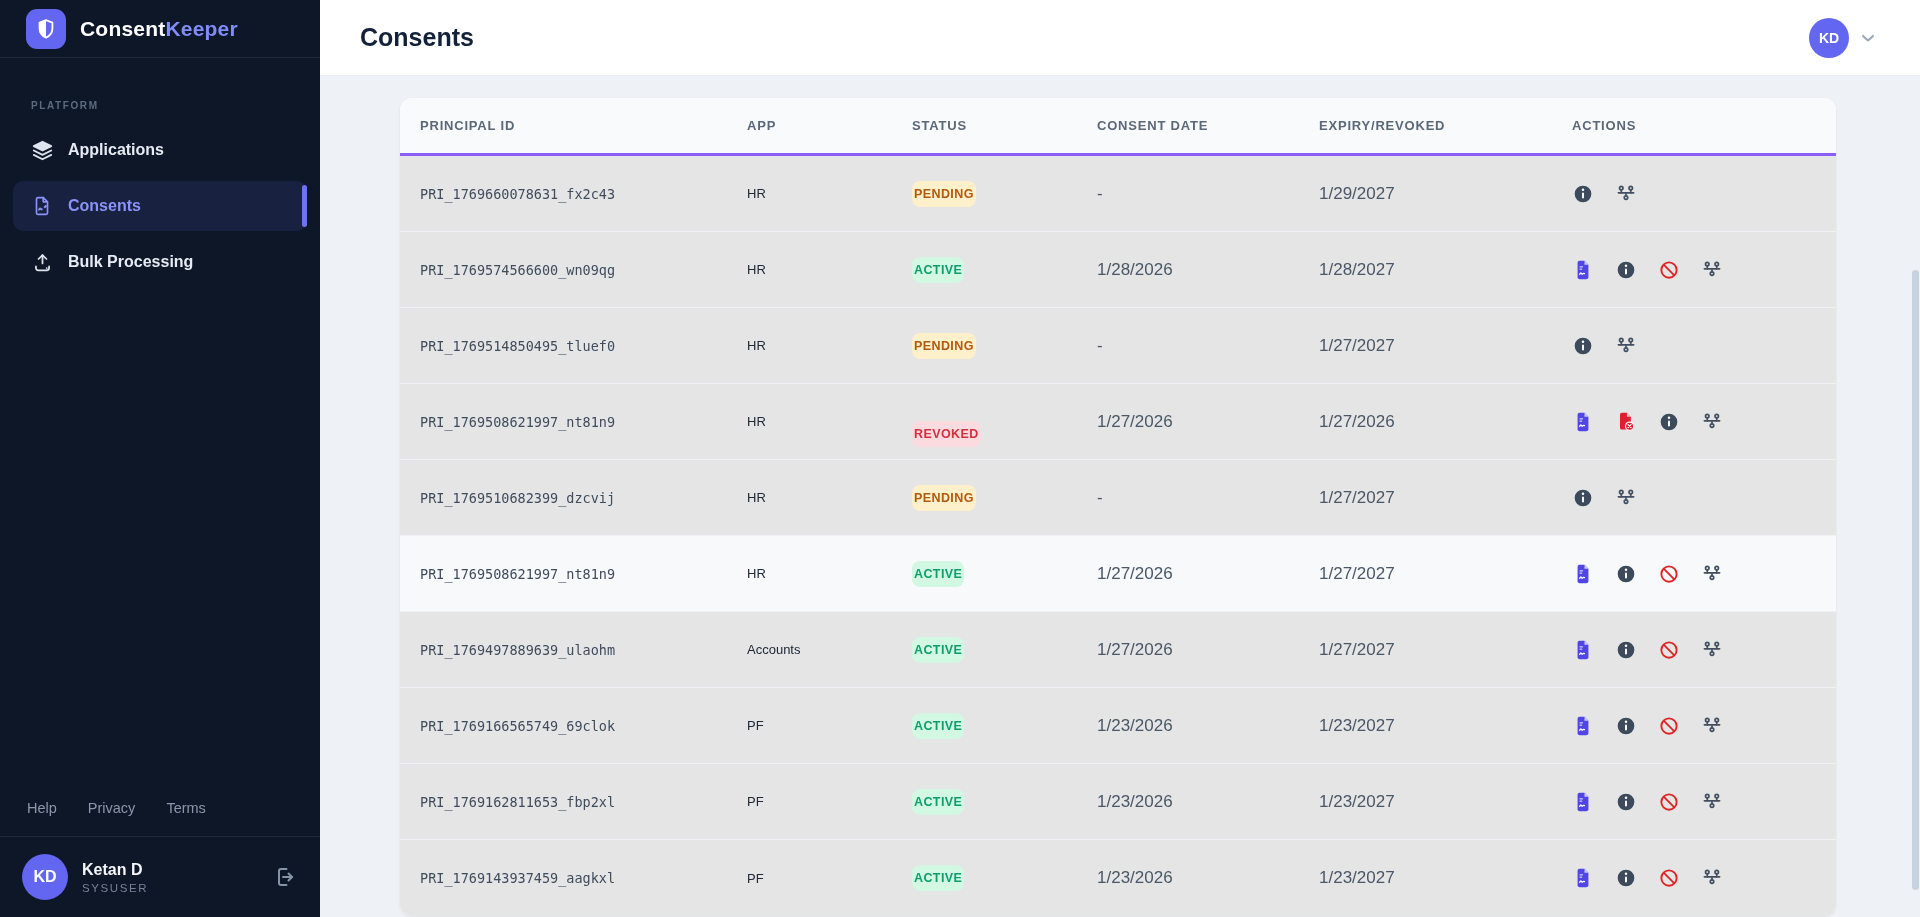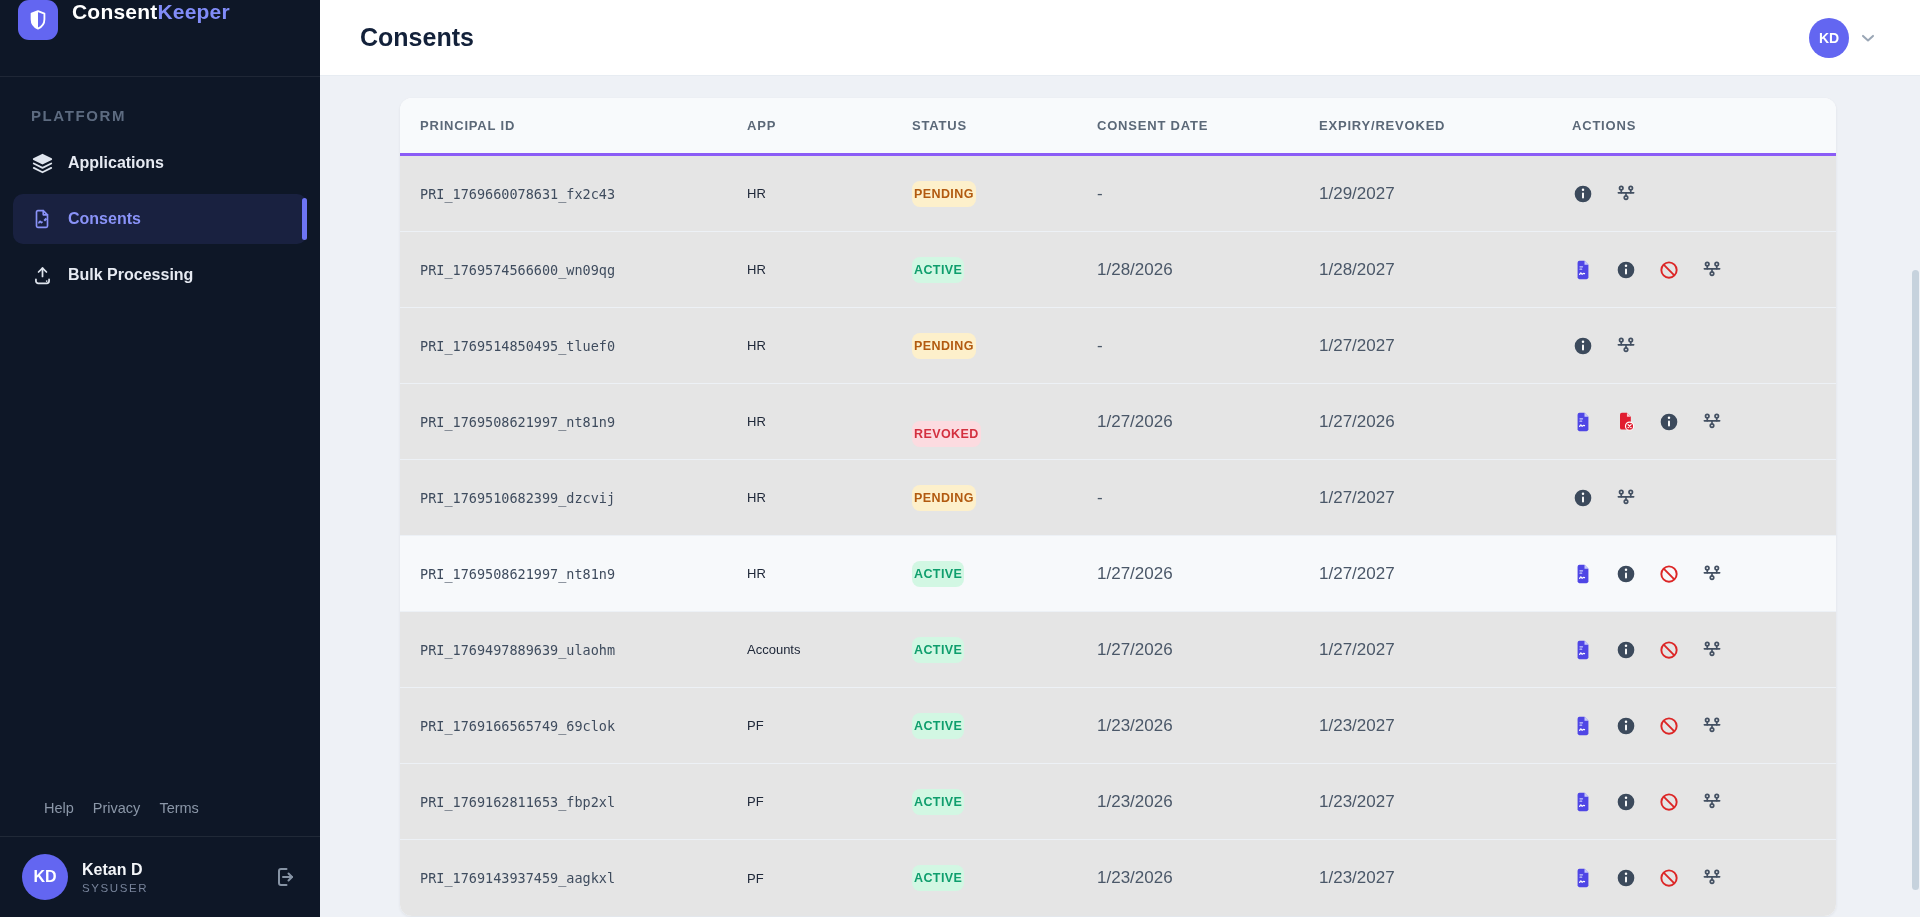--- a/index.html
+++ b/index.html
@@ -1,32 +1,32 @@
 <!DOCTYPE html>
 <html><head>
 <meta charset="utf-8">
 <style>
   * { margin:0; padding:0; box-sizing:border-box; }
   html,body { width:1920px; height:917px; overflow:hidden; font-family:"Liberation Sans", sans-serif; background:#eef1f6; }
 
   
   .sidebar { position:fixed; left:0; top:0; width:320px; height:917px; background:#0e1727; color:#e2e8f0; z-index:5; display:flex; flex-direction:column; }
-  .logo-row { height:77px; display:flex; align-items:flex-start; gap:14px; padding:0 18px; border-bottom:1px solid rgba(255,255,255,.07); }
+  .logo-row { height:58px; display:flex; align-items:center; gap:14px; padding:0 26px; border-bottom:1px solid rgba(255,255,255,.07); }
   .logo-box { width:40px; height:40px; border-radius:11px; background:#6366f1; display:flex; align-items:center; justify-content:center; flex:0 0 auto; }
   .brand { font-size:21px; font-weight:700; color:#fff; letter-spacing:.2px; }
   .brand .accent { color:#818cf8; }
-  .section-label { margin:30px 0 14px 31px; font-size:15px; font-weight:700; letter-spacing:1.6px; color:#5d6b80; }
+  .section-label { margin:42px 0 14px 31px; font-size:10px; font-weight:700; letter-spacing:1.6px; color:#5d6b80; }
   .nav { display:flex; flex-direction:column; gap:6px; padding:0 13px; }
   .nav-item { position:relative; display:flex; align-items:center; gap:15px; height:50px; padding:0 18px; border-radius:10px; font-size:16px; font-weight:600; color:#e6eaf2; cursor:pointer; }
   .nav-item .nicon { width:22px; height:22px; display:flex; align-items:center; justify-content:center; color:#dfe5ee; }
   .nav-item.active { background:rgba(99,102,241,.13); color:#8a93f8; }
   .nav-item.active .nicon { color:#8a93f8; }
   .nav-item.active .active-bar { position:absolute; right:0; top:4px; bottom:4px; width:5px; border-radius:4px; background:#6d74f3; }
   .sidebar-spacer { flex:1; }
-  .footer-links { display:flex; gap:19px; padding:0 44px; margin-bottom:20px; }
+  .footer-links { display:flex; gap:31px; padding:0 27px; margin-bottom:20px; }
   .footer-links span { font-size:14.5px; color:#8b97a8; cursor:pointer; }
   .user-block { border-top:1px solid rgba(255,255,255,.08); padding:17px 22px; display:flex; align-items:center; gap:14px; }
   .avatar { border-radius:50%; background:#6366f1; color:#fff; display:flex; align-items:center; justify-content:center; font-weight:700;text-align:center; }
   .avatar.lg { width:46px; height:46px; font-size:16px; }
   .avatar.sm { width:40px; height:40px; font-size:14px; }
   .user-meta { flex:1; }
   .user-name { font-size:16px; font-weight:700; color:#f4f6f9; }
   .user-role { font-size:11.5px; letter-spacing:1.6px; color:#77839a; margin-top:3px; }
   .logout-btn { width:26px; height:26px; cursor:pointer; display:flex; align-items:center; justify-content:center; }
 

